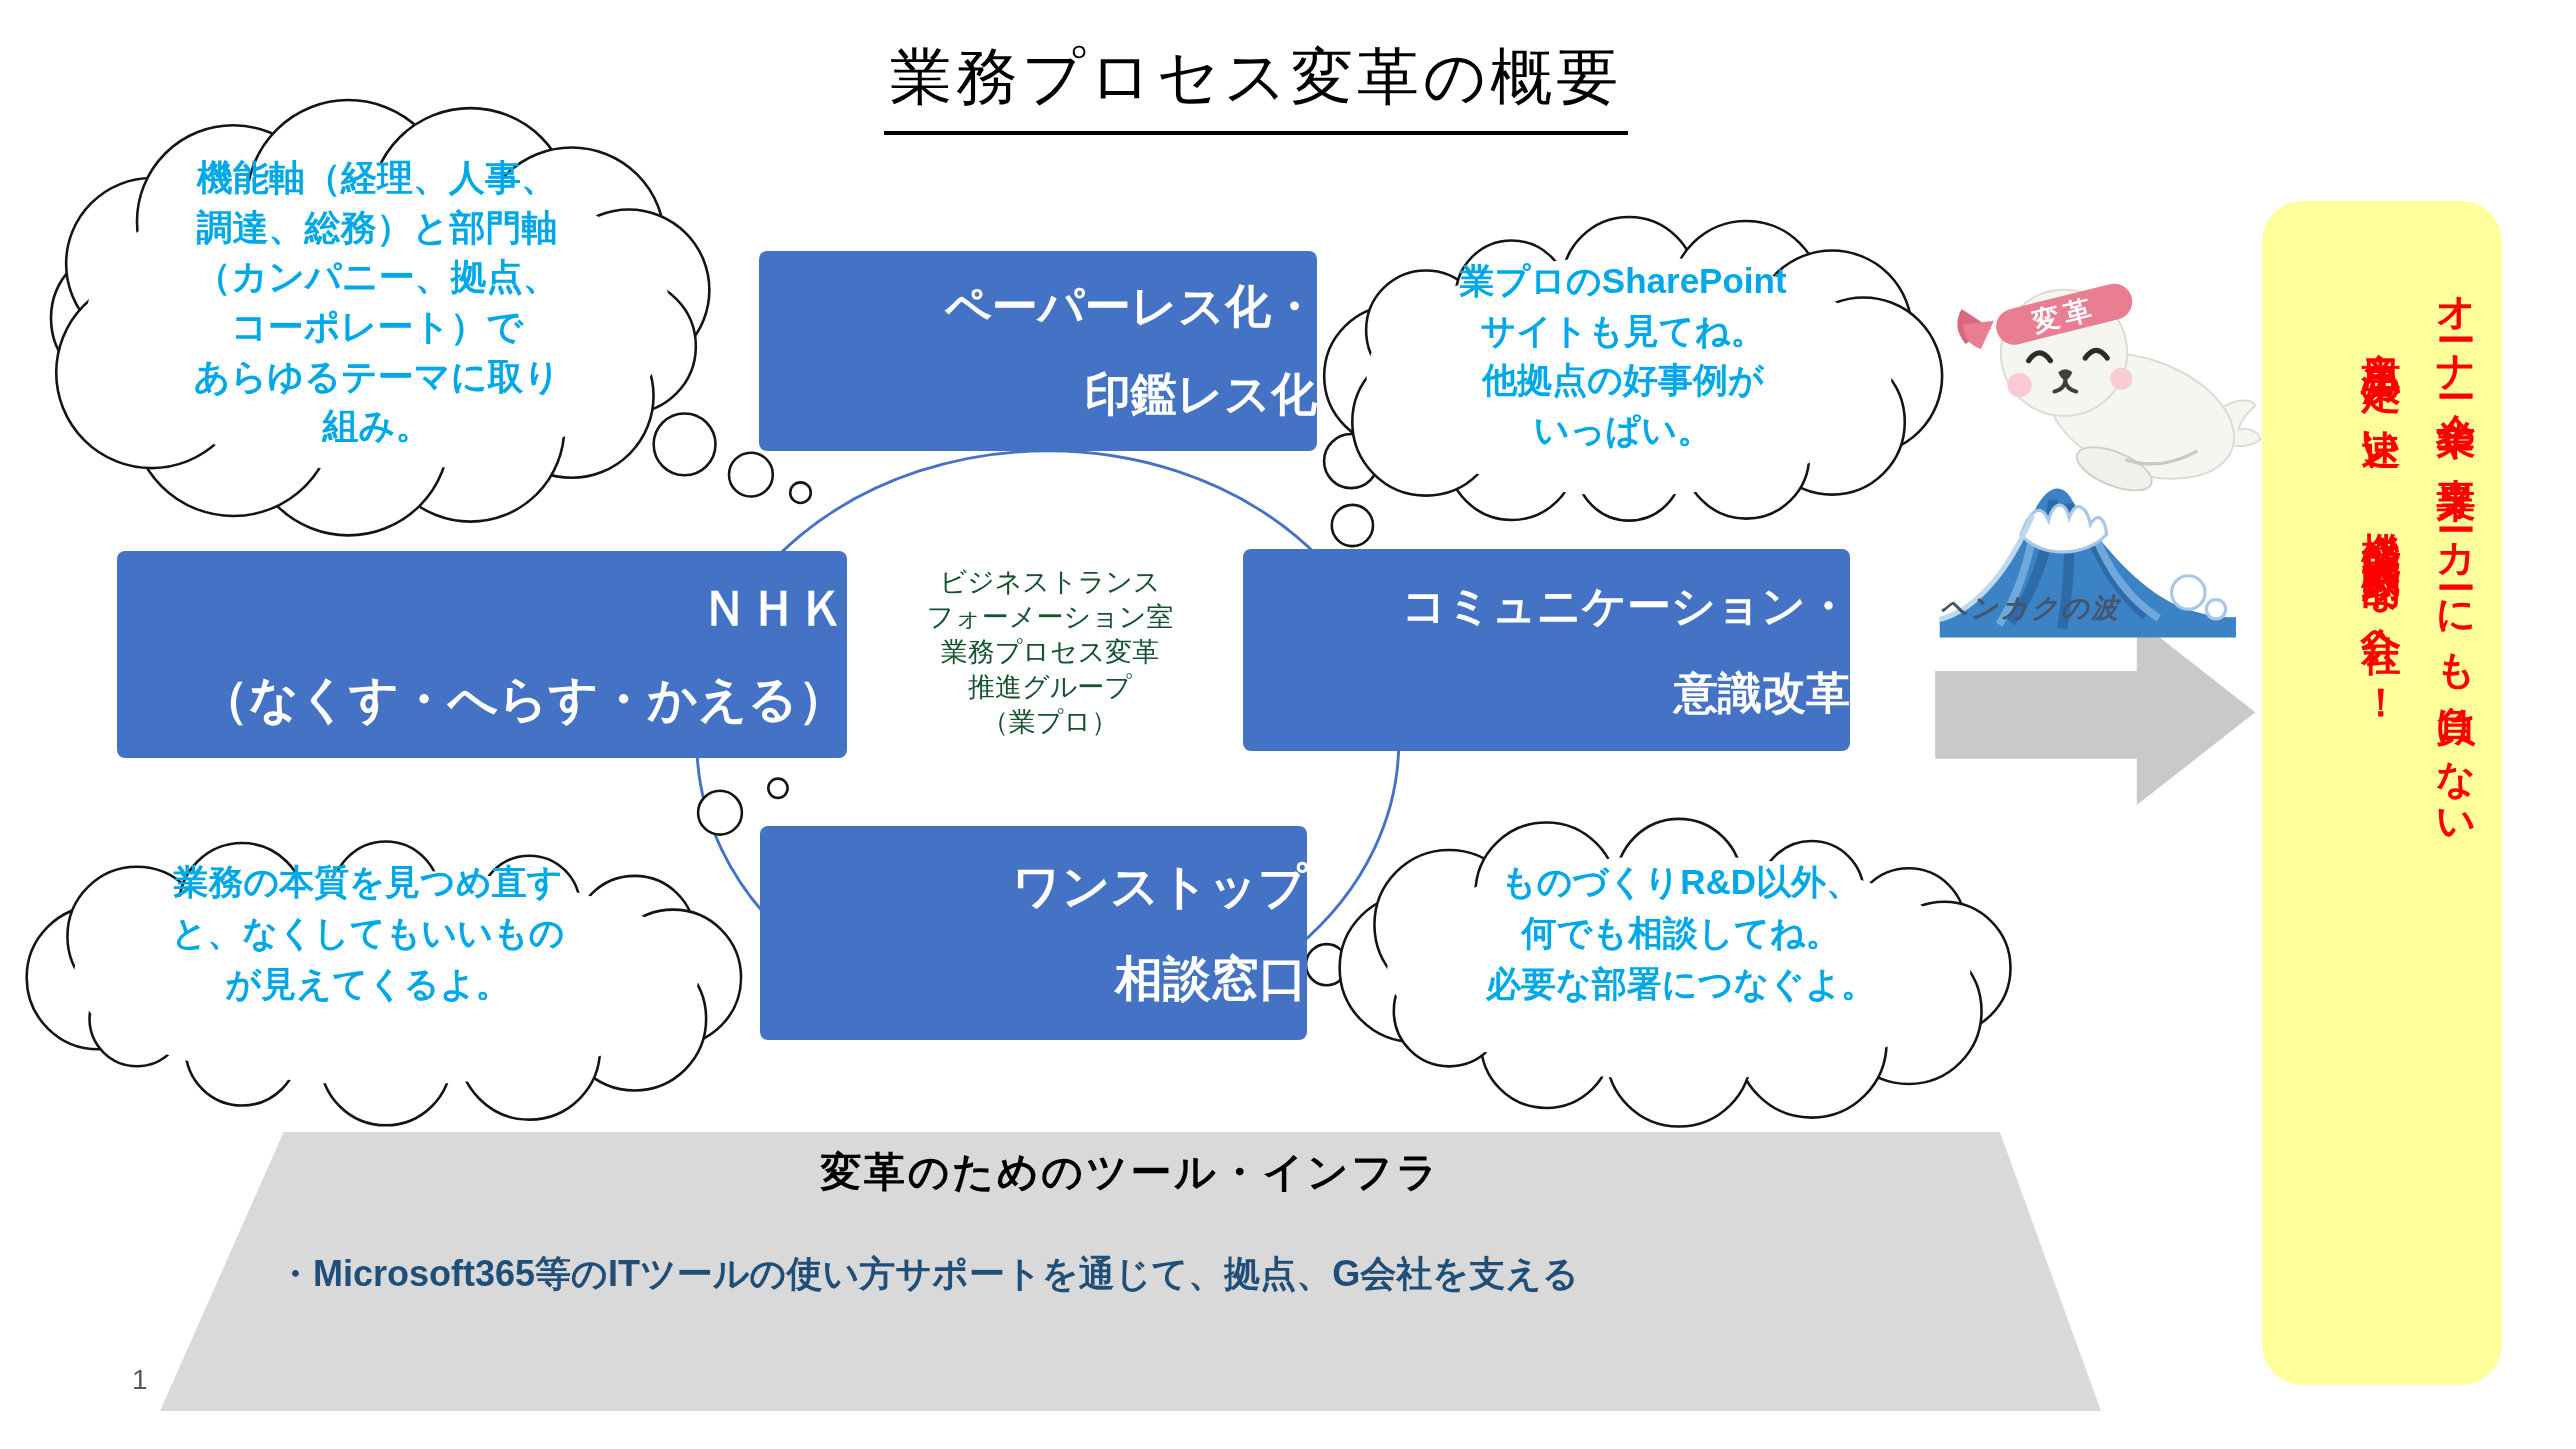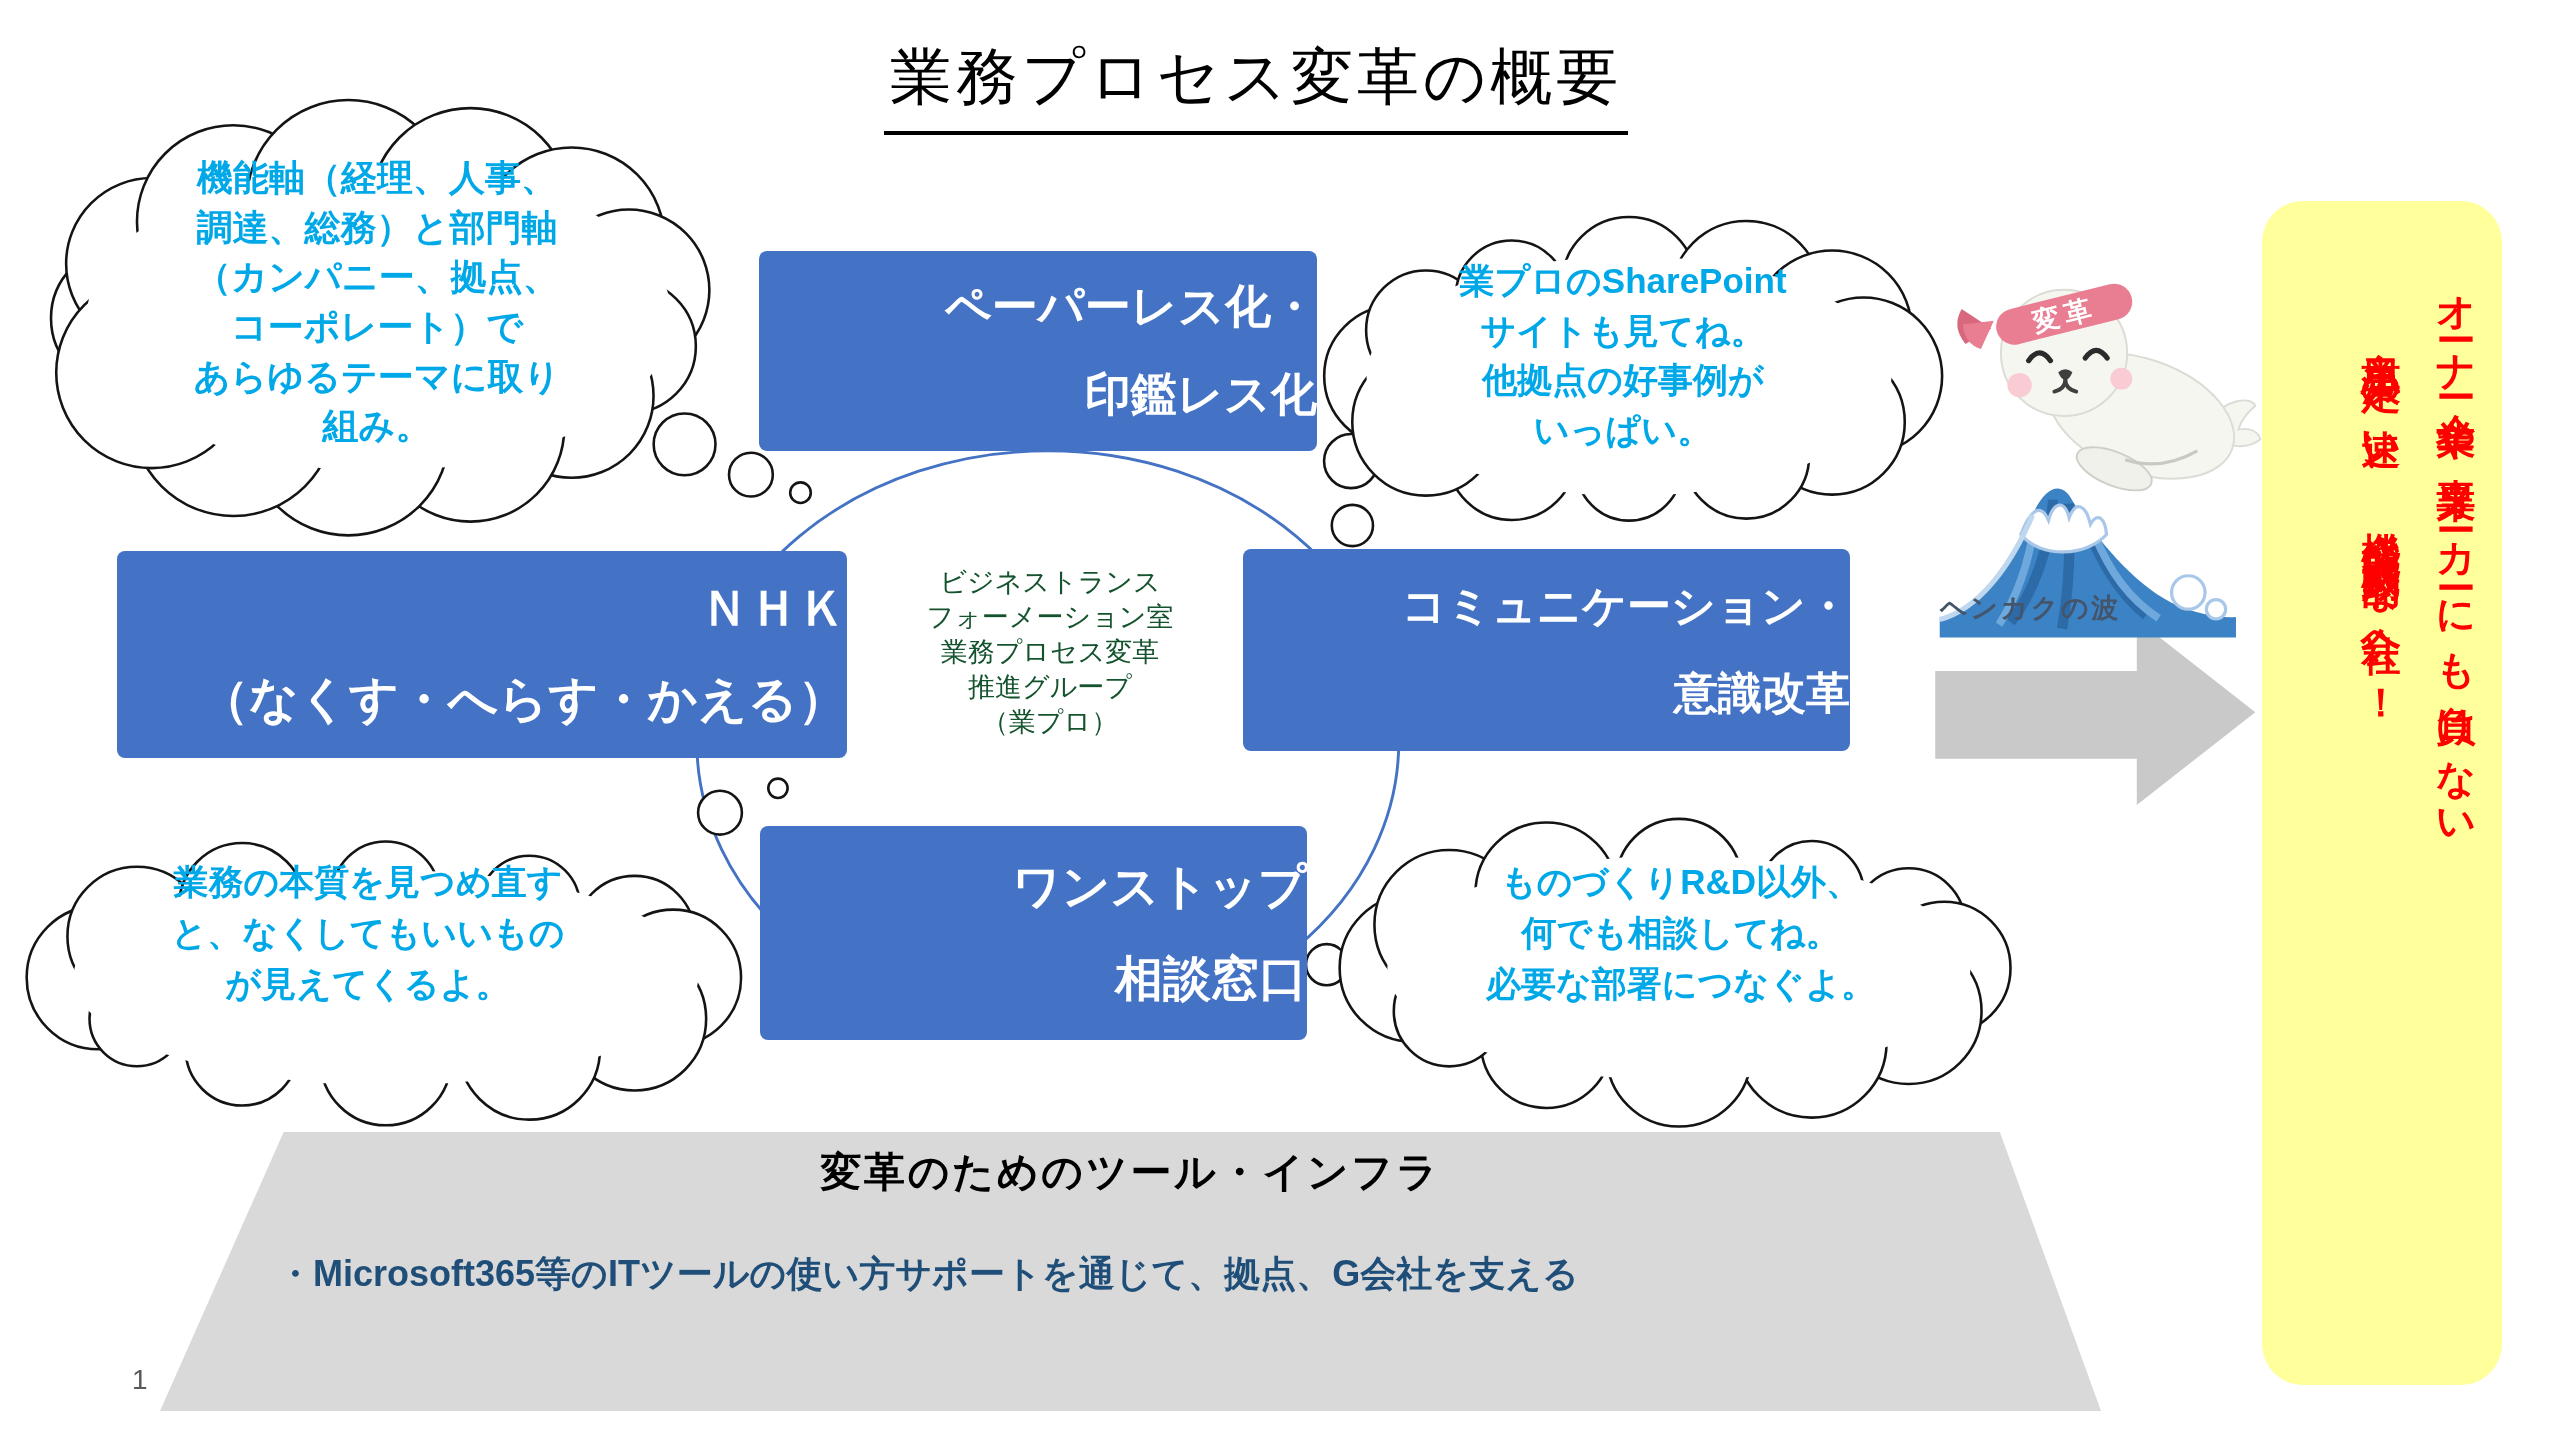--- a/index.html
+++ b/index.html
@@ -26,21 +26,21 @@
   .center-label{left:857px;top:565px;width:386px;text-align:center;color:#14532d;
     font-size:27px;line-height:1.3;font-weight:400;z-index:2;}
   
   .cloudtxt{color:#00A8E8;font-weight:bold;text-align:center;z-index:2;}
   #cloudtxt-tl{left:87px;top:153px;width:580px;font-size:36px;line-height:1.38;}
   #cloudtxt-tr{left:1359px;top:256px;width:528px;font-size:35px;line-height:1.42;}
   #cloudtxt-bl{left:72px;top:857px;width:592px;font-size:35px;line-height:1.45;}
   #cloudtxt-br{left:1391px;top:857px;width:580px;font-size:35px;line-height:1.45;}
   
   .wave-caption{left:1940px;top:590px;width:232px;font-size:27px;font-weight:bold;
-    color:#44546A;letter-spacing:2.6px;z-index:2;}
+    color:#44546A;letter-spacing:2.6px;z-index:2;font-style:italic;}
   
   .goal{left:2262px;top:201px;width:240px;height:1184px;background:#FFFF9C;
     border-radius:41px;z-index:2;box-sizing:border-box;
     padding:67px 26px 26px 26px;
     writing-mode:vertical-rl;text-orientation:upright;
     color:#FF0000;font-weight:bold;font-size:39px;letter-spacing:6.4px;}
   .goal .col{line-height:1.0;}
   .goal .col2{margin-top:54px;margin-right:36px;}
   
   .trap{left:160px;top:1132px;width:1941px;height:279px;background:#D9D9D9;

